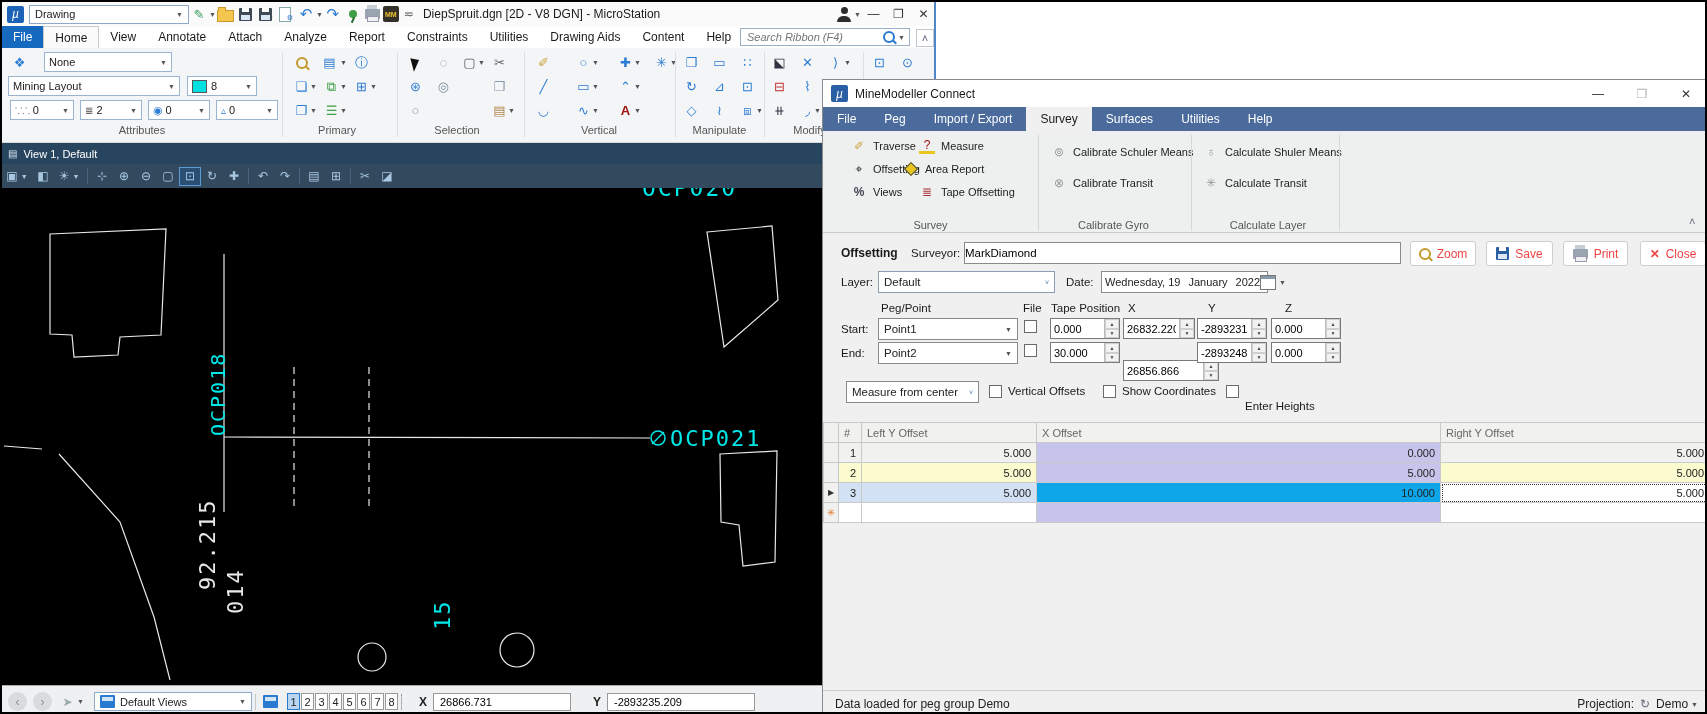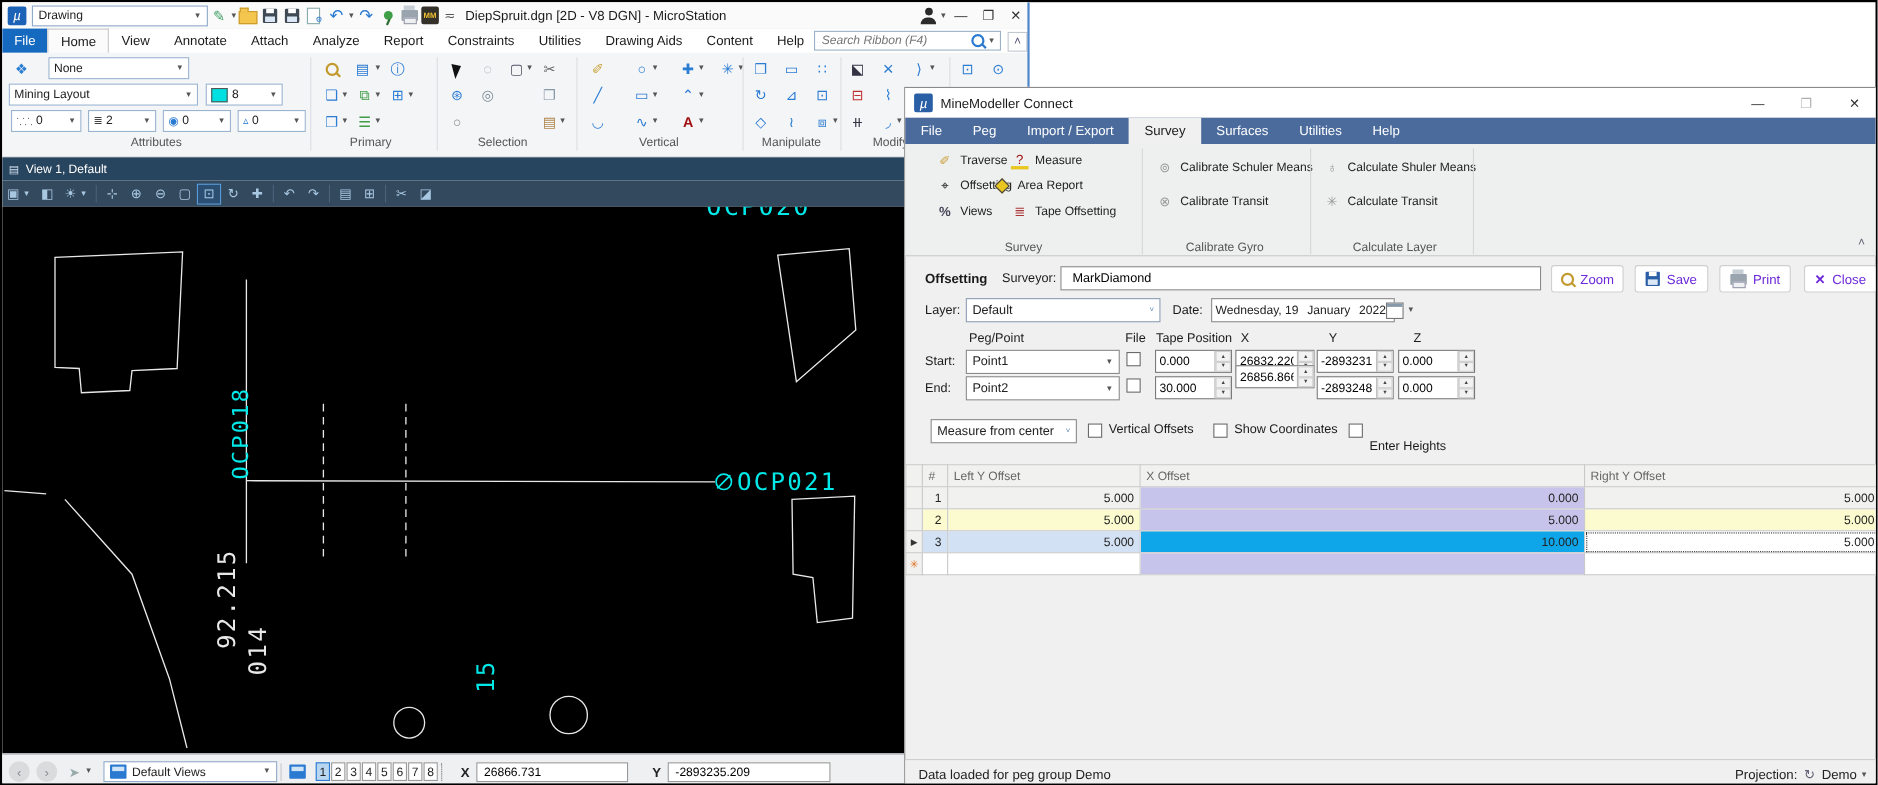--- a/index.html
+++ b/index.html
@@ -61,29 +61,29 @@
   #dlg-ribbon{position:absolute;left:0;top:51px;width:100%;height:101px;background:#eef0f0;border-bottom:1px solid #c8cacc}
   .ri{position:absolute;display:flex;align-items:center;gap:6px;font-size:11px;color:#222;white-space:nowrap}
   .ri .ic{width:16px;height:16px;display:flex;align-items:center;justify-content:center;font-size:12px;flex:none}
   .gray{color:#9a9a9a}
   .rglabel{position:absolute;top:88px;font-size:11px;color:#555;text-align:center}
   .rgdiv{position:absolute;top:4px;height:96px;width:1px;background:#d5d7d8}
   .diam{width:10px;height:10px;transform:rotate(45deg);background:#e8c61f;border:1px solid #444;box-sizing:border-box}
   
   .dlabel{position:absolute;font-size:11.5px;color:#1a1a1a;white-space:nowrap}
   .dfield{position:absolute;background:#fff;border:1px solid #8a8a8a;box-sizing:border-box;display:flex;align-items:center;height:22px}
-  .dfield input{border:none;outline:none;width:100%;font:11.5px "Liberation Sans",sans-serif;padding:0 10px;background:transparent}
+  .dfield input{border:none;outline:none;width:100%;font:11.5px "Liberation Sans",sans-serif;padding:0 0;background:transparent}
   .dcombo{position:absolute;background:#fff;border:1px solid #8a9db5;box-sizing:border-box;display:flex;align-items:center;height:22px;padding:0 5px;font-size:11.5px}
   .dcombo .cv{flex:1;white-space:nowrap;overflow:hidden}
   .spin{position:absolute;display:flex;height:21px;background:#fff;border:1px solid #7a7a7a;box-sizing:border-box}
   .spin input{border:none;outline:none;flex:1;min-width:0;font:11px "Liberation Sans",sans-serif;padding:0 3px;background:transparent}
   .ud{width:14px;border-left:1px solid #bbb;display:flex;flex-direction:column;background:#f2f2f2;flex:none}
   .ud span{flex:1;display:flex;align-items:center;justify-content:center;font-size:5px;color:#444;border:1px solid #cfcfcf;box-sizing:border-box}
   .cb{position:absolute;width:13px;height:13px;background:#fff;border:1px solid #6a6a6a;box-sizing:border-box}
-  .btn{position:absolute;display:flex;align-items:center;justify-content:center;gap:6px;background:#fff;border:1px solid #cfcfcf;border-radius:3px;height:25px;font-size:12px;box-sizing:border-box;color:#6d28d9}
+  .btn{position:absolute;display:flex;align-items:center;justify-content:center;gap:6px;background:#fff;border:1px solid #cfcfcf;border-radius:3px;height:25px;font-size:12px;box-sizing:border-box;color:#ef4444}
   .flop{width:13px;height:13px;background:#2a5fa5;position:relative;border-radius:1px;flex:none}
   .flop:before{content:"";position:absolute;left:3px;top:0;width:7px;height:4px;background:#fff}
   .flop:after{content:"";position:absolute;left:2px;bottom:1px;width:9px;height:5px;background:#dce7f5}
   .prnt{width:15px;height:10px;background:#9aa4ae;position:relative;border-radius:1px;flex:none}
   .prnt:before{content:"";position:absolute;left:2px;top:-4px;width:10px;height:4px;background:#c6cdd4}
   .prnt:after{content:"";position:absolute;left:2px;bottom:-3px;width:10px;height:4px;background:#eef1f3;border:1px solid #99a}
   .fold{width:15px;height:10px;background:#f4c64e;border:1px solid #c9992d;position:relative;margin-top:3px}
   .fold:before{content:"";position:absolute;top:-4px;left:0;width:6px;height:3px;background:#f4c64e;border:1px solid #c9992d;border-bottom:none}
   .person{width:16px;height:14px;position:relative}
   .person:before{content:"";position:absolute;left:5px;top:0;width:7px;height:7px;border-radius:50%;background:#2b2b2b}
@@ -544,21 +544,21 @@
         <span class="arr">▼</span>
     </div>
     <span class="cb" style="left:201px;top:264px"></span>
     <div class="spin" style="left:227px;top:262px;width:70px">
       <input value="30.000" style="">
         <span class="ud">
           <span>▲</span>
           <span>▼</span>
         </span>
     </div>
-    <div class="spin" style="left:300px;top:252px;width:72px">
+    <div class="spin" style="left:300px;top:280px;width:96px">
       <input value="26856.866" style="">
         <span class="ud">
           <span>▲</span>
           <span>▼</span>
         </span>
     </div>
     <div class="spin" style="left:374px;top:262px;width:70px">
       <input value="-2893248.462" style="">
         <span class="ud">
           <span>▲</span>

